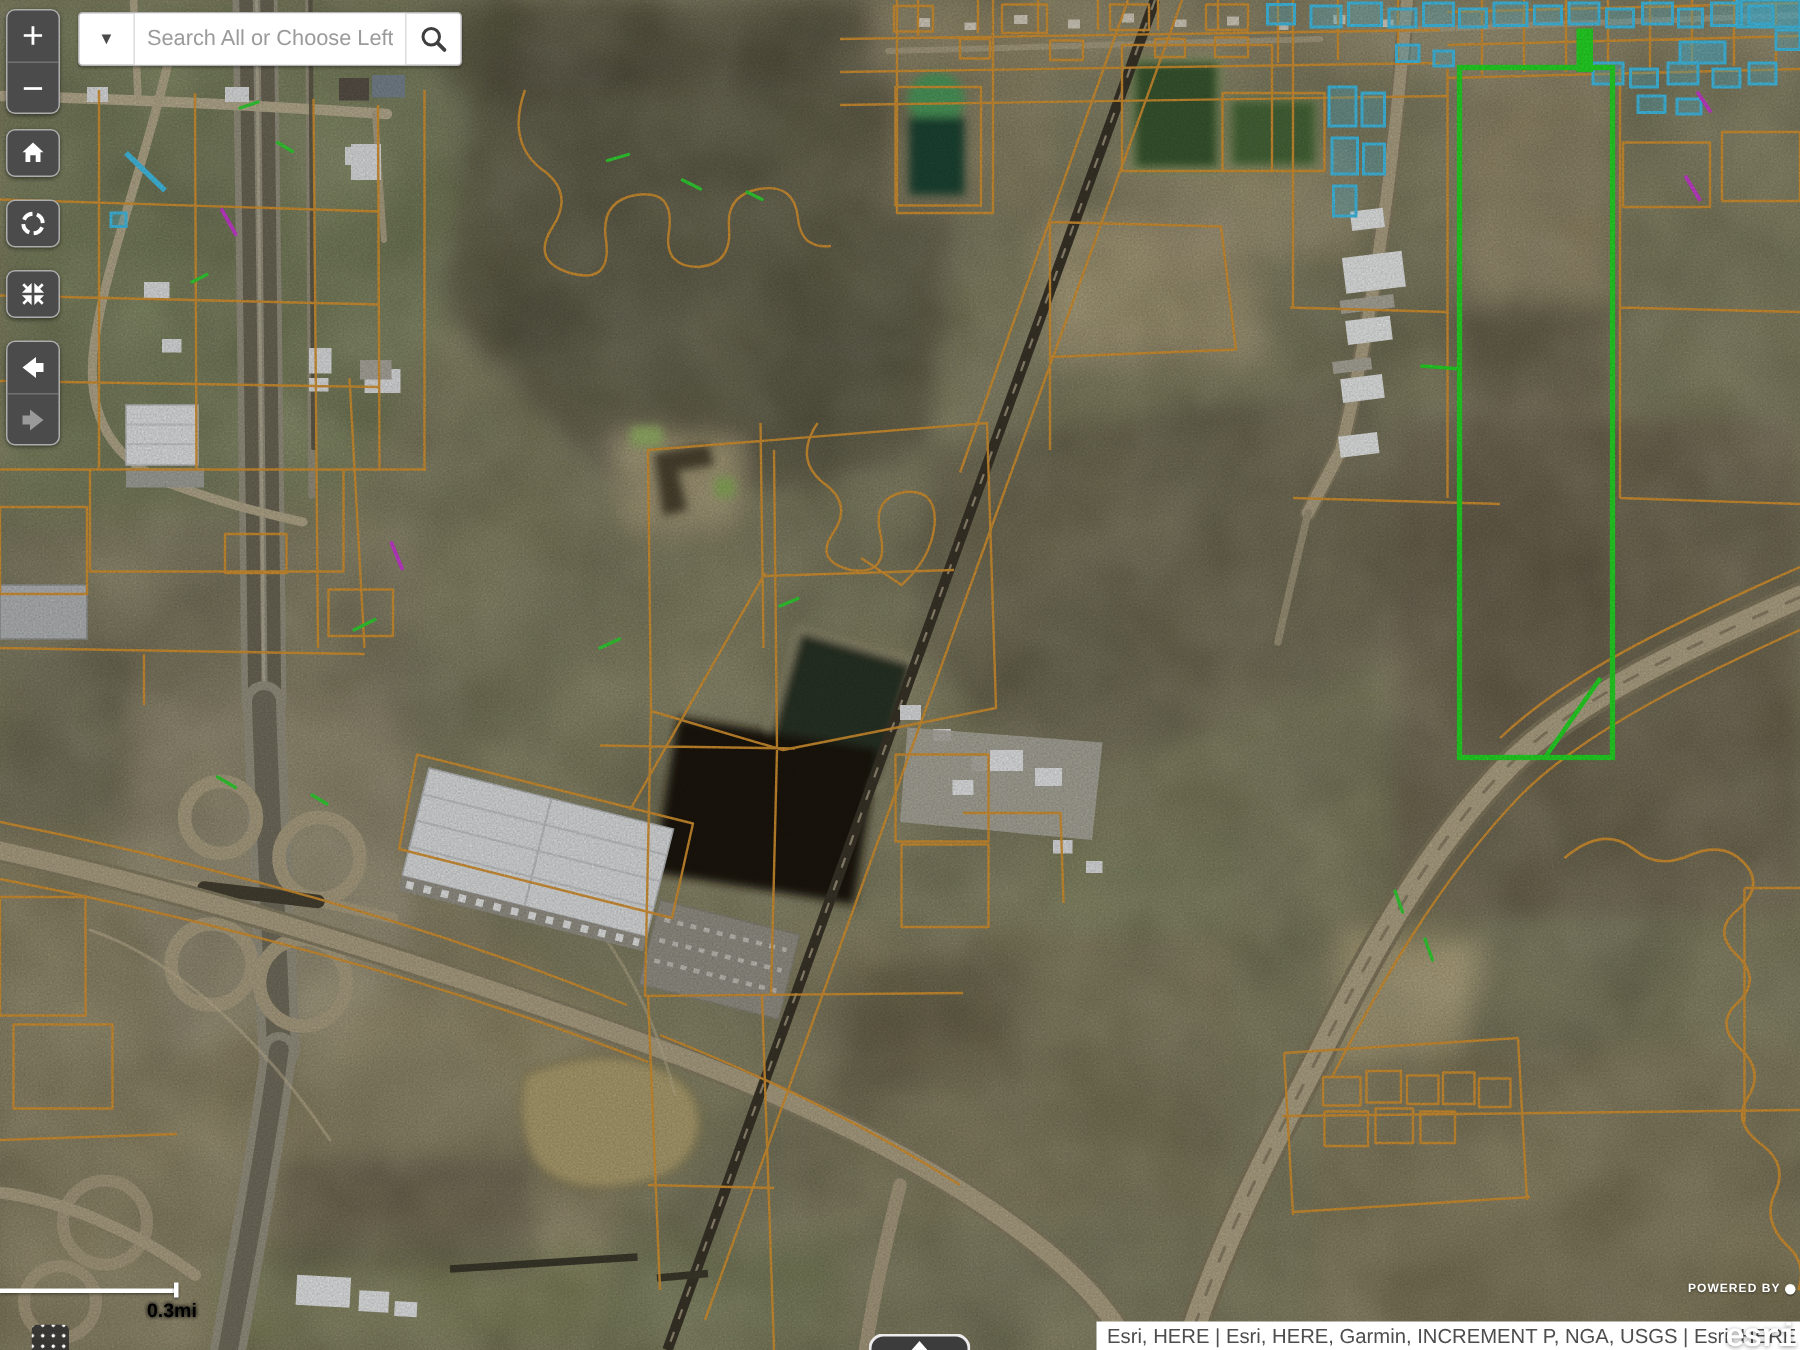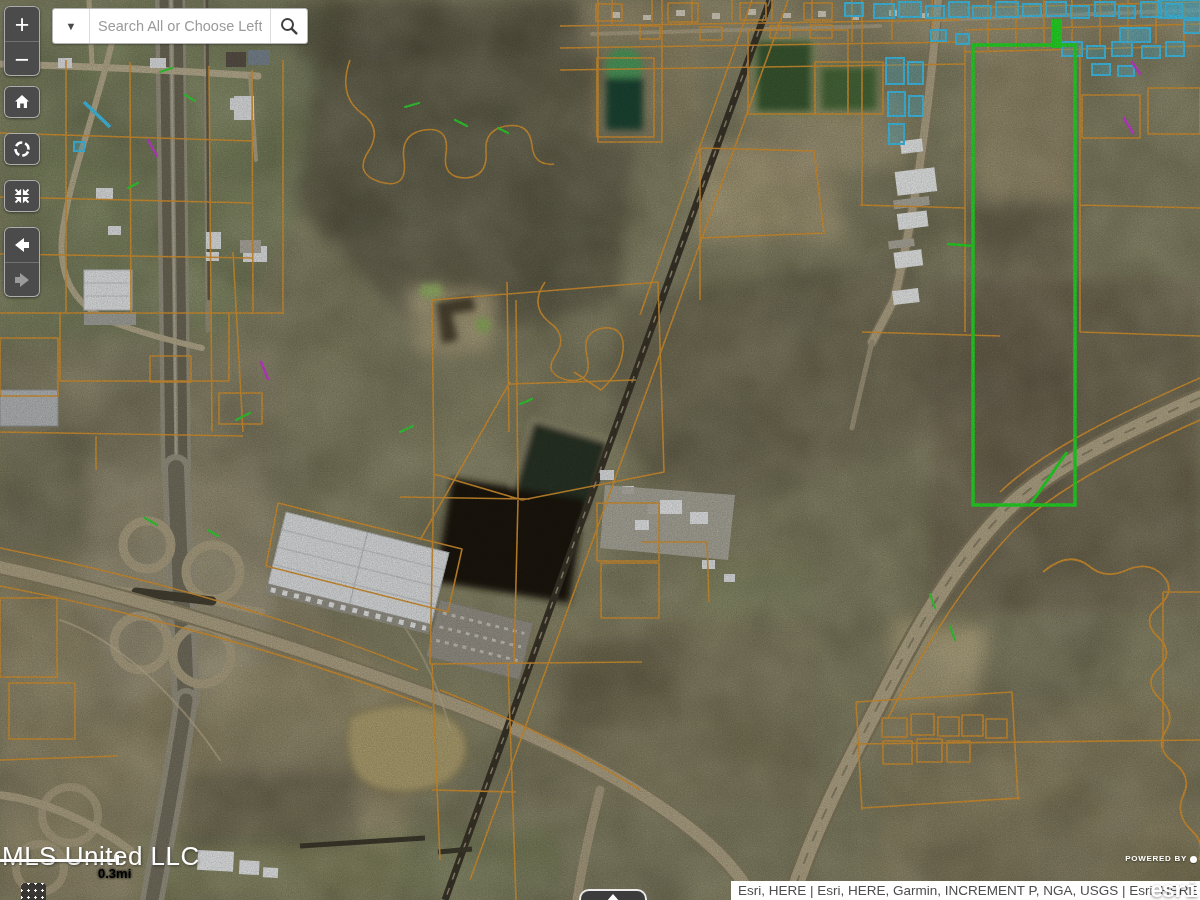--- a/index.html
+++ b/index.html
@@ -333,21 +333,20 @@
       </svg>
     </div>
     <div class="btn">
       <svg class="icon20" viewBox="0 0 20 20">
         <polygon points="17,10 8,3 8,7 3,7 3,13 8,13 8,17" fill="#9a9a9a"></polygon>
       </svg>
     </div>
   </div>
 
 
-  <div class="mls">MLS United LLC</div>
   <div class="scale-line"></div>
   <div class="scale-tick"></div>
   <div class="scale-label">0.3mi</div>
 
   <div class="attr-bar">Esri, HERE | Esri, HERE, Garmin, INCREMENT P, NGA, USGS | Esri, HERE</div>
 
   <div class="esri">
     <div class="pb">
       <span>POWERED BY</span>
       <span class="globe"></span>

